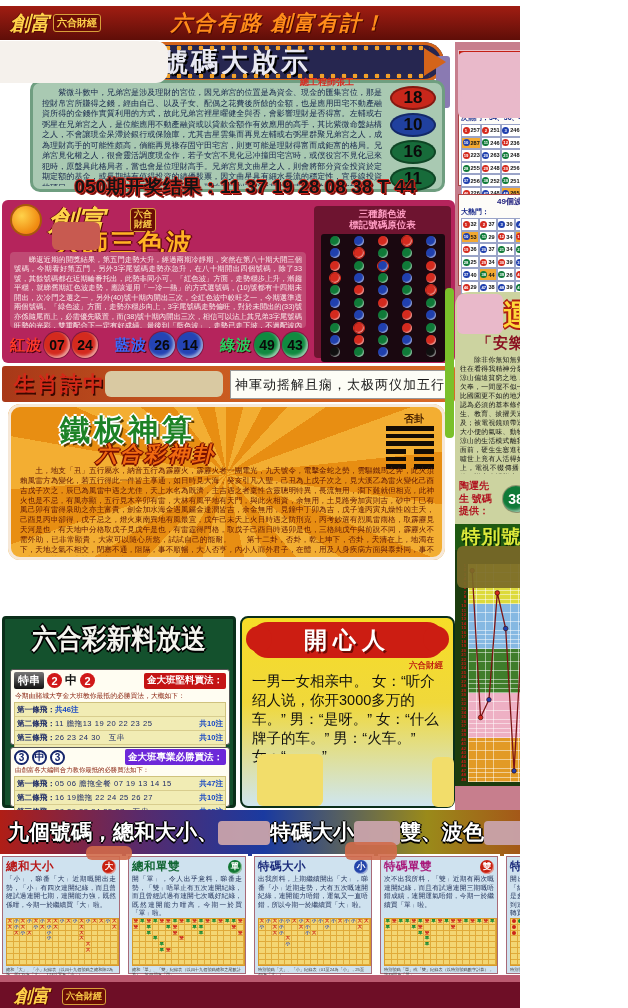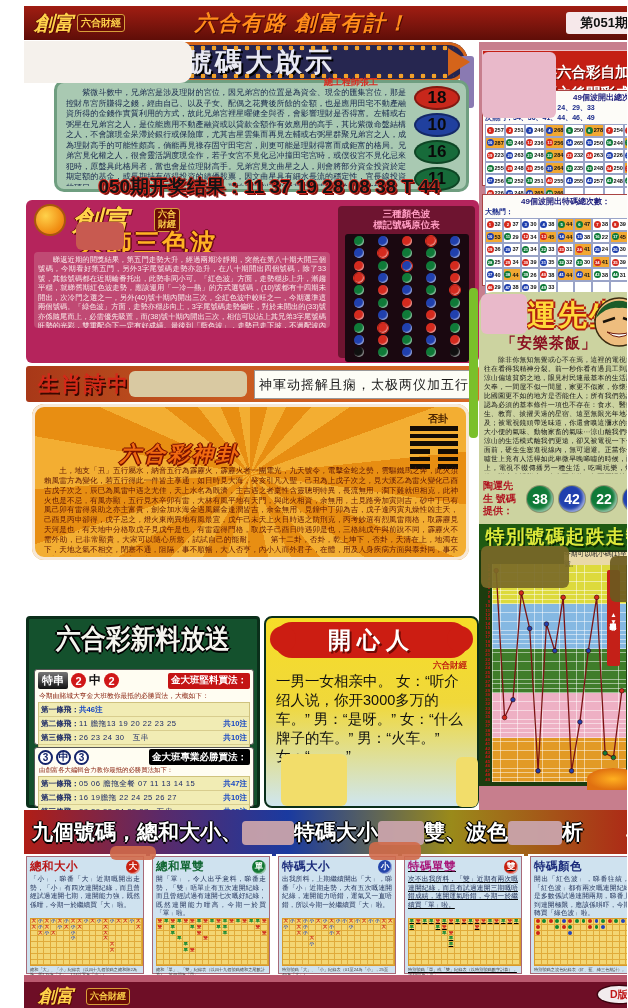--- a/index.html
+++ b/index.html
@@ -1,17 +1,17 @@
 <!DOCTYPE html>
 <html><head>
 <meta charset="utf-8">
 <style>
   html,body{margin:0;padding:0;background:#fff;}
-  #page{position:relative;width:603px;height:1008px;background:#fff;overflow:hidden;
-        font-family:"Liberation Sans","DejaVu Sans",sans-serif;margin-left:24px;}
+  #page{position:relative;width:520px;height:1008px;background:#fff;overflow:hidden;
+        font-family:"Liberation Sans","DejaVu Sans",sans-serif;}
   .abs{position:absolute;}
   .censor{position:absolute;border-radius:6px;z-index:40;}
   
   #hdr{left:0;top:6px;width:628px;height:34px;background:linear-gradient(180deg,#a01d12,#7d150d 55%,#5f0e08);display:flex;align-items:center;}
   .brand{font-style:italic;font-weight:bold;color:#ffd24a;text-shadow:1px 1px 0 #5a0a05,-1px 0 #5a0a05;}
   .brandbadge{background:#6a0d06;border:1px solid #d8a03a;color:#ffd24a;font-weight:bold;border-radius:3px;padding:1px 3px;}
   #slogan{color:#ff8c1a;font-weight:bold;font-style:italic;text-shadow:1px 1px 0 #4a0800;font-size:21px;letter-spacing:2px;}
   #issuebox{background:#f6e8ea;border-radius:3px;color:#111;font-size:13px;font-weight:bold;padding:2px 14px;}
   
   #lucky-banner{left:28px;top:42px;width:416px;height:40px;background:#262650;border-radius:22px;
@@ -177,20 +177,37 @@
 
   <div class="abs" id="sanse">
     <div class="abs" id="sun-logo"></div>
     <span class="abs brand" id="sanse-brand">創富</span>
     <span class="abs brandbadge" id="sanse-badge">
       <span>六合</span><br>
       <span>財經</span>
     </span>
     <span class="abs" id="sanse-title">大師三色波</span>
     <div class="abs" id="sanse-body">　　睇返近期的開獎結果，第五門走勢大升，經過兩期冷靜期，突然在第八十期大開三個號碼，今期看好第五門，另外3字尾號碼走勢亦急升，在八十期開出四個號碼，除了33號，其餘號碼都在近期輪番托出，此勢非同小可。「紅色波」方面，走勢穩步上升，漸趨平穩，就睇舊期紅色波走勢，應該運用「一冷一熱」的方式選號碼，(10)號都有十四期未開出，次冷門之選之一，另外(40)號十期內開出三次，全紅色波中較旺之一，今期選準這兩個號碼。「綠色波」方面，走勢亦穩步向上，3字尾號碼走勢偏旺，對於未開出的(33)號亦係隨尾而上，必需優先吸置，而(38)號十期內開出三次，相信可以沾上其兄弟3字尾號碼旺勢的光彩，雙重配合下一定有好成績。最後到「藍色波」，走勢已走下坡，不過配波內個別號碼走勢不俗，先看番十期內的走勢，藍色波算有幾多熱門號碼，四個號碼均開出三次，可選兩個號碼去飽旺藍色波，看好(36)號和(47)號今會不負眾望，祝大家好運！</div>
+    <div class="abs" id="waves">
+        <div class="wave-group">
+          <span class="wave-label" style="color: rgb(255, 58, 42);">紅波</span>
+          <span class="bigball" style="background: rgb(212, 42, 30);">07</span>
+          <span class="bigball" style="background: rgb(212, 42, 30);">24</span>
+        </div>
+        <div class="wave-group">
+          <span class="wave-label" style="color: rgb(58, 106, 255);">藍波</span>
+          <span class="bigball" style="background: rgb(36, 68, 180);">26</span>
+          <span class="bigball" style="background: rgb(36, 68, 180);">14</span>
+        </div>
+        <div class="wave-group">
+          <span class="wave-label" style="color: rgb(42, 208, 96);">綠波</span>
+          <span class="bigball" style="background: rgb(16, 138, 64);">49</span>
+          <span class="bigball" style="background: rgb(16, 138, 64);">43</span>
+        </div>
+      </div>
     <div class="abs" id="gridpanel">
       <div class="t">三種顏色波</div>
       <div class="t" style="margin-top:0;">標記號碼原位表</div>
       <div id="ballgrid">
           <div class="gball" style="background: rgb(15, 122, 56);"></div>
           <div class="gball" style="background: rgb(32, 64, 174);"></div>
           <div class="gball" style="background: rgb(212, 42, 30);"></div>
           <div class="gball circled" style="background: rgb(212, 42, 30);"></div>
           <div class="gball" style="background: rgb(32, 64, 174);"></div>
           <div class="gball" style="background: rgb(32, 64, 174);"></div>
@@ -244,20 +261,21 @@
 
   <div class="abs" id="zodiac">
     <span class="abs" id="zodiac-title">生肖詩中尋</span>
     <div class="abs censor" style="left:103px;top:5px;width:118px;height:26px;background:#d9c9a2;"></div>
     <div class="abs" id="poembox">
       <span id="poem">神軍动摇解且痫，太极两仪加五行</span>
     </div>
   </div>
 
   <div class="abs" id="iron">
+    <span class="abs" id="iron-t1">鐵板神算</span>
     <span class="abs" id="iron-t2">六合彩神卦</span>
     <span class="abs" id="gua-label">否卦</span>
     <div class="abs" id="hexagram">
       <div class="bar"></div>
         <div class="bar"></div>
         <div class="bar"></div>
       <div class="bar broken"></div>
         <div class="bar broken"></div>
         <div class="bar broken"></div>
     </div>
@@ -295,27 +313,27 @@
             <span class="fl-nums">35 36 37 42　互串 45 46 47</span>
             <span class="fl-count">共15注</span>
           </div>
         </div>
     </div>
     <div class="playbox" style="top:128px;height:58px;">
       <div class="playhead" style="padding:1px 3px;">
         <span class="navycirc">3</span>
         <span class="navycirc">中</span>
         <span class="navycirc">3</span>
-        <span class="methodbox" id="methodB" style="background: #000000;">金大班專業必勝買法：</span>
+        <span class="methodbox" id="methodB" style="background: #6d28d9;">金大班專業必勝買法：</span>
       </div>
       <div class="intro" style="font-size:6.4px;">由創富各大編輯合力教你最抵的必勝買法如下：</div>
       <div class="flights" id="flightsB">
           <div class="flight">
             <span class="fl-label">第一條飛：</span>
-            <span class="fl-nums">05 06 膽拖全餐 07 11 13 14 15</span>
+            <span class="fl-nums">05 06 膽拖全餐 07 19 13 14 15</span>
             <span class="fl-count">共47注</span>
           </div>
           <div class="flight">
             <span class="fl-label">第二條飛：</span>
             <span class="fl-nums">16 19膽拖 22 24 25 26 27</span>
             <span class="fl-count">共10注</span>
           </div>
           <div class="flight">
             <span class="fl-label">第三條飛：</span>
             <span class="fl-nums">28 29 33 34 35 37　互串</span>
@@ -777,21 +795,21 @@
           <span></span>
           <span></span>
           <span></span>
           <span></span>
           <span></span>
           <span></span>
           <span></span>
         </div>
         <div class="acap">特別號碼「大」、「小」紀錄表（01至24為「小」，25至49為「大」）。</div>
       </div>
-      <div class="abox" style="left: 380px; text-decoration: underline;">
+      <div class="abox" style="left: 380px;">
         <div class="ttl">
           <span class="t" style="color: rgb(168, 24, 122);">特碼單雙</span>
           <span class="badge" style="background: rgb(200, 32, 16);">雙</span>
         </div>
         <div class="abody">次不出我所料，「雙」近期有兩次嘅連開紀綠，而且有試過連開三期嘅唔錯成績，連開運氣唔錯，今期一於繼續買「單」啦。</div>
         <div class="agrid">
           <span style="color: rgb(17, 136, 51);">單</span>
           <span style="color: rgb(204, 34, 24);">雙</span>
           <span style="color: rgb(17, 136, 51);">單</span>
           <span style="color: rgb(17, 136, 51);">單</span>

